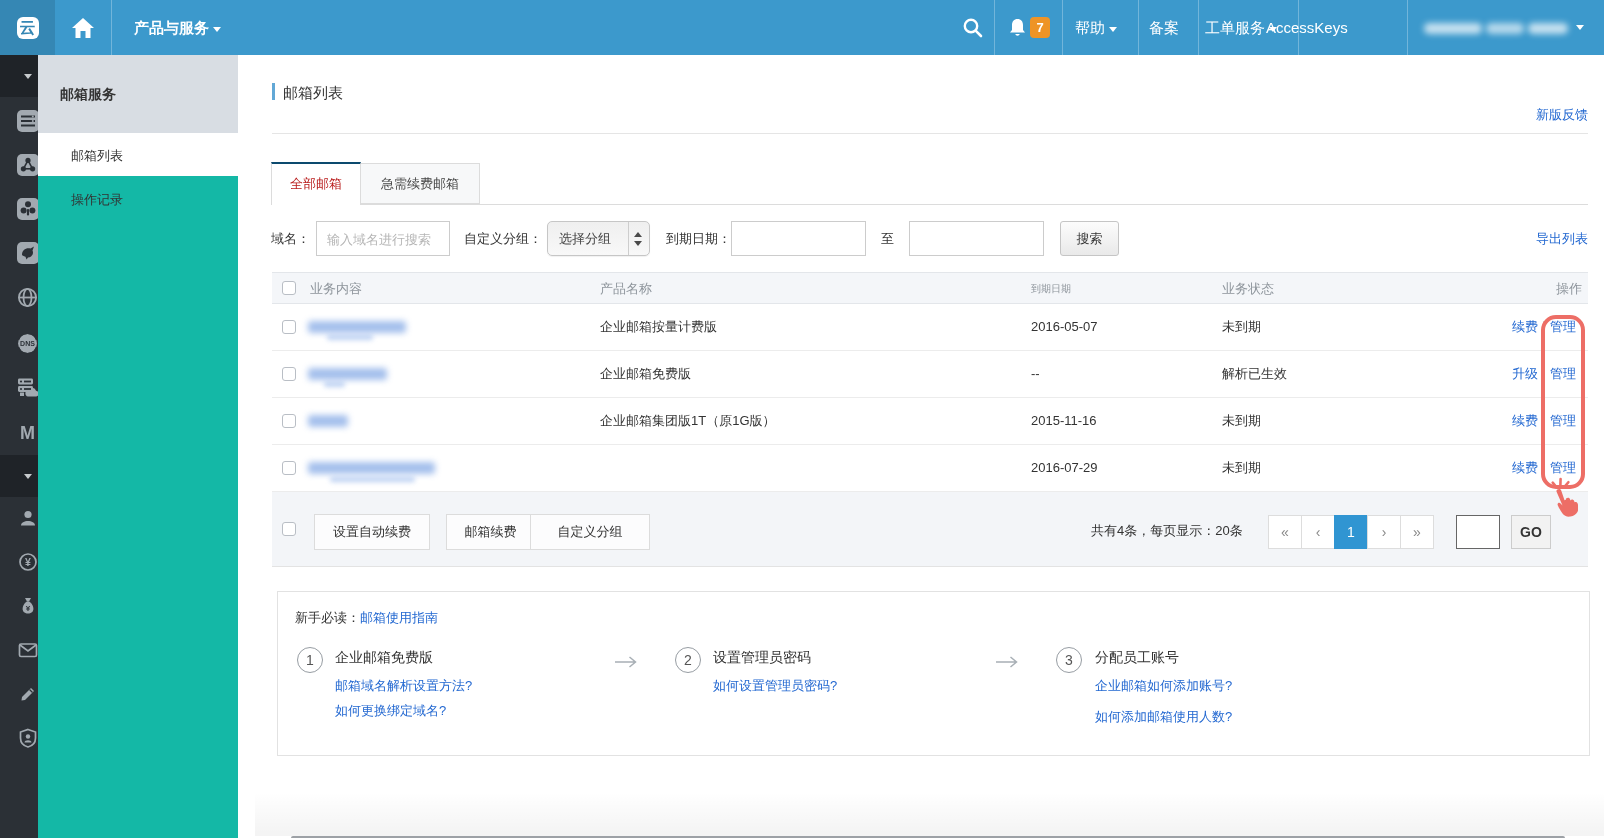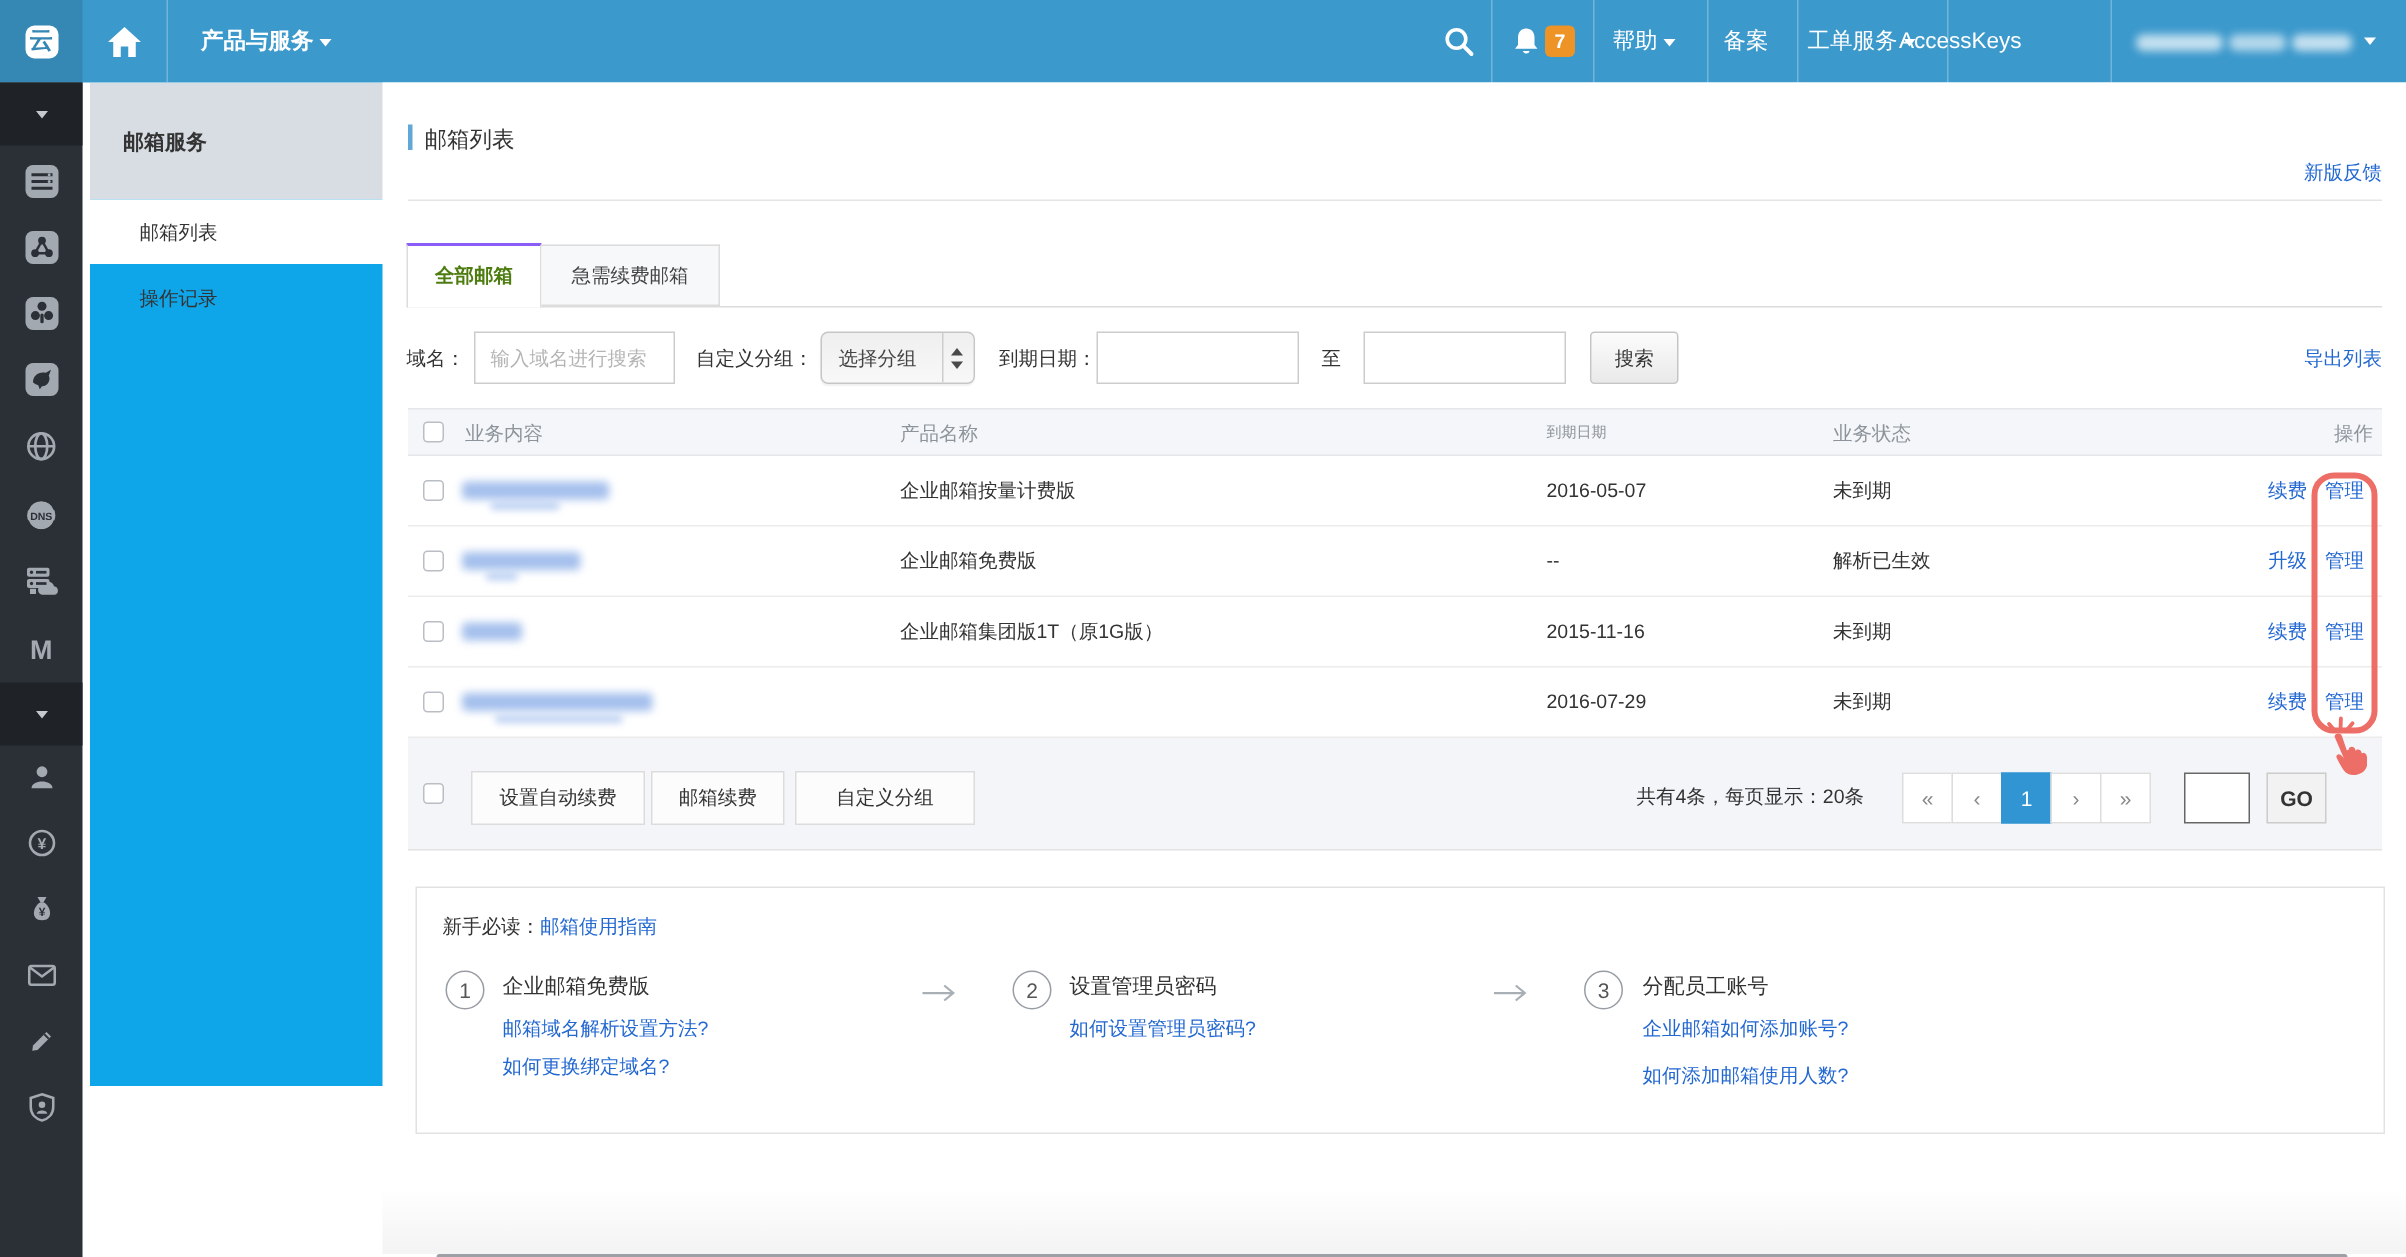--- a/index.html
+++ b/index.html
@@ -162,41 +162,41 @@
       <path d="M4 13 L13 4 L16 7 L7 16 L3.5 16.5 Z" fill="#a2a9b0"></path>
       <line x1="11.5" y1="5.5" x2="14.5" y2="8.5" stroke="#2b3036" stroke-width="1.2"></line>
     </svg>
   <svg class="abs" style="left:18px;top:673px" width="20" height="20" viewBox="0 0 20 20">
       <path d="M10 1.5 L17.5 4 L17.5 10 C17.5 15 14 18 10 19 C6 18 2.5 15 2.5 10 L2.5 4 Z" fill="none" stroke="#a2a9b0" stroke-width="1.7"></path>
       <circle cx="10" cy="8.5" r="2.2" fill="#a2a9b0"></circle>
       <path d="M6.5 14.5 C6.5 11.5 13.5 11.5 13.5 14.5 Z" fill="#a2a9b0"></path>
     </svg>
 </div>
 
-<div class="abs" style="left:60px;top:55px;width:200px;height:669px;background:#0ea5e9">
+<div class="abs" style="left:38px;top:55px;width:200px;height:783px;background:#14b8a6">
   <div class="abs" style="left:0;top:0;width:200px;height:78px;background:#d8dde3">
     <div class="abs" style="left:22px;top:31px;font-size:14px;font-weight:700;color:#333">邮箱服务</div>
   </div>
   <div class="abs" style="left:0;top:78px;width:200px;height:43px;background:#fff;line-height:43px">
     <span style="margin-left:33px;font-size:13px;color:#333">邮箱列表</span>
   </div>
   <div class="abs" style="left:0;top:121px;width:200px;height:45px;line-height:45px">
     <span style="margin-left:33px;font-size:13px;color:#333">操作记录</span>
   </div>
 </div>
 
 <div class="abs" style="left:255px;top:55px;width:1349px;height:783px;background:#fff">
 
   <div class="abs" style="left:17px;top:28px;width:3px;height:17px;background:#62a8d6"></div>
   <div class="abs" style="left:28px;top:29px;font-size:15px;color:#333">邮箱列表</div>
   <a class="abs lnk" style="right:16px;top:51px;font-size:13px">新版反馈</a>
   <div class="abs" style="left:17px;top:78px;width:1316px;height:1px;background:#e5e5e5"></div>
 
   <div class="abs" style="left:16px;top:149px;width:1317px;height:1px;background:#dcdcdc"></div>
-  <div class="abs" style="left:16px;top:107px;width:90px;height:43px;background:#fff;border:1px solid #dcdcdc;border-top:2px solid #8b5cf6;border-bottom:none;text-align:center;line-height:40px;font-size:13px;font-weight:700;color:#4d7c0f">全部邮箱</div>
+  <div class="abs" style="left:16px;top:107px;width:90px;height:43px;background:#fff;border:1px solid #dcdcdc;border-top:2px solid #0c4a6e;border-bottom:none;text-align:center;line-height:40px;font-size:13px;font-weight:400;color:#b91c1c">全部邮箱</div>
   <div class="abs" style="left:106px;top:108px;width:119px;height:41px;background:#f7f8f9;border:1px solid #dcdcdc;border-left:none;text-align:center;line-height:40px;font-size:13px;color:#444">急需续费邮箱</div>
 
   <div class="abs" style="left:16px;top:175px;font-size:13px;color:#333">域名：</div>
   <div class="abs" style="left:61px;top:166px;width:134px;height:35px;border:1px solid #ccc;background:#fff;line-height:33px">
     <span style="margin-left:10px;font-size:13px;color:#b5b5b5">输入域名进行搜索</span>
   </div>
   <div class="abs" style="left:209px;top:175px;font-size:13px;color:#333">自定义分组：</div>
   <div class="abs" style="left:292px;top:166px;width:103px;height:35px;border:1px solid #c6c6c6;border-radius:5px;background:linear-gradient(#efefef,#f8f8f8);box-shadow:0 1px 1px rgba(0,0,0,.06)">
     <span style="position:absolute;left:11px;top:0;line-height:33px;font-size:13px;color:#444">选择分组</span>
     <div class="abs" style="right:20px;top:0;width:1px;height:33px;background:#cdcdcd"></div>
@@ -268,21 +268,21 @@
       <line x1="8.4" y1="9" x2="11.8" y2="13"></line>
       <line x1="17" y1="5" x2="16.8" y2="11.5"></line>
       <line x1="25.5" y1="8.5" x2="21.7" y2="13"></line>
     </g>
     <path d="M12.5 18.5 c-0.6 -2.6 4.2 -3.8 5.2 -1.0 l3.6 10.6 l1.4 -0.4 c-0.2 -2.4 3.6 -3.2 4.6 -0.6 l0.5 1.4 c0.8 -1.6 3.4 -1.2 4.0 0.6 l0.5 1.3 c1.1 -0.9 2.9 -0.3 3.4 1.5 c0.9 3.4 1.1 6.6 -0.5 9.4 c-1.4 2.6 -4.0 4.1 -7.4 4.7 c-3.8 0.6 -6.9 -0.9 -8.9 -3.6 c-1.9 -2.7 -3.7 -6.1 -5.0 -8.9 c-0.9 -2 1.5 -3.5 3.1 -1.9 l2.1 2.2 Z" fill="#ed6e66"></path>
   </svg>
 
   <div class="abs" style="left:17px;top:437px;width:1316px;height:75px;background:#f3f5f8;border-bottom:1px solid #e3e3e3">
     <div class="ck" style="left:10px;top:30px"></div>
     <div class="abs fbtn" style="left:42px;width:116px">设置自动续费</div>
-    <div class="abs fbtn" style="left:162px;width:89px">邮箱续费</div>
+    <div class="abs fbtn" style="left:174px;width:89px">邮箱续费</div>
     <div class="abs fbtn" style="left:258px;width:120px">自定义分组</div>
     <div class="abs" style="left:819px;top:30px;font-size:13px;color:#333">共有4条，每页显示：20条</div>
     <div class="abs pgc" style="left:997px;color:#888">«</div>
     <div class="abs pgc" style="left:1030px;color:#888">‹</div>
     <div class="abs pgc" style="left:1063px;background:#3095d2;border-color:#3095d2;color:#fff">1</div>
     <div class="abs pgc" style="left:1096px;color:#888">›</div>
     <div class="abs pgc" style="left:1129px;color:#888">»</div>
     <div class="abs" style="left:1184px;top:23px;width:44px;height:34px;border:1px solid #666;background:#fff"></div>
     <div class="abs flexc" style="left:1239px;top:23px;width:40px;height:34px;border:1px solid #ccc;background:#f2f2f2;font-size:14px;font-weight:700;color:#333">GO</div>
   </div>

